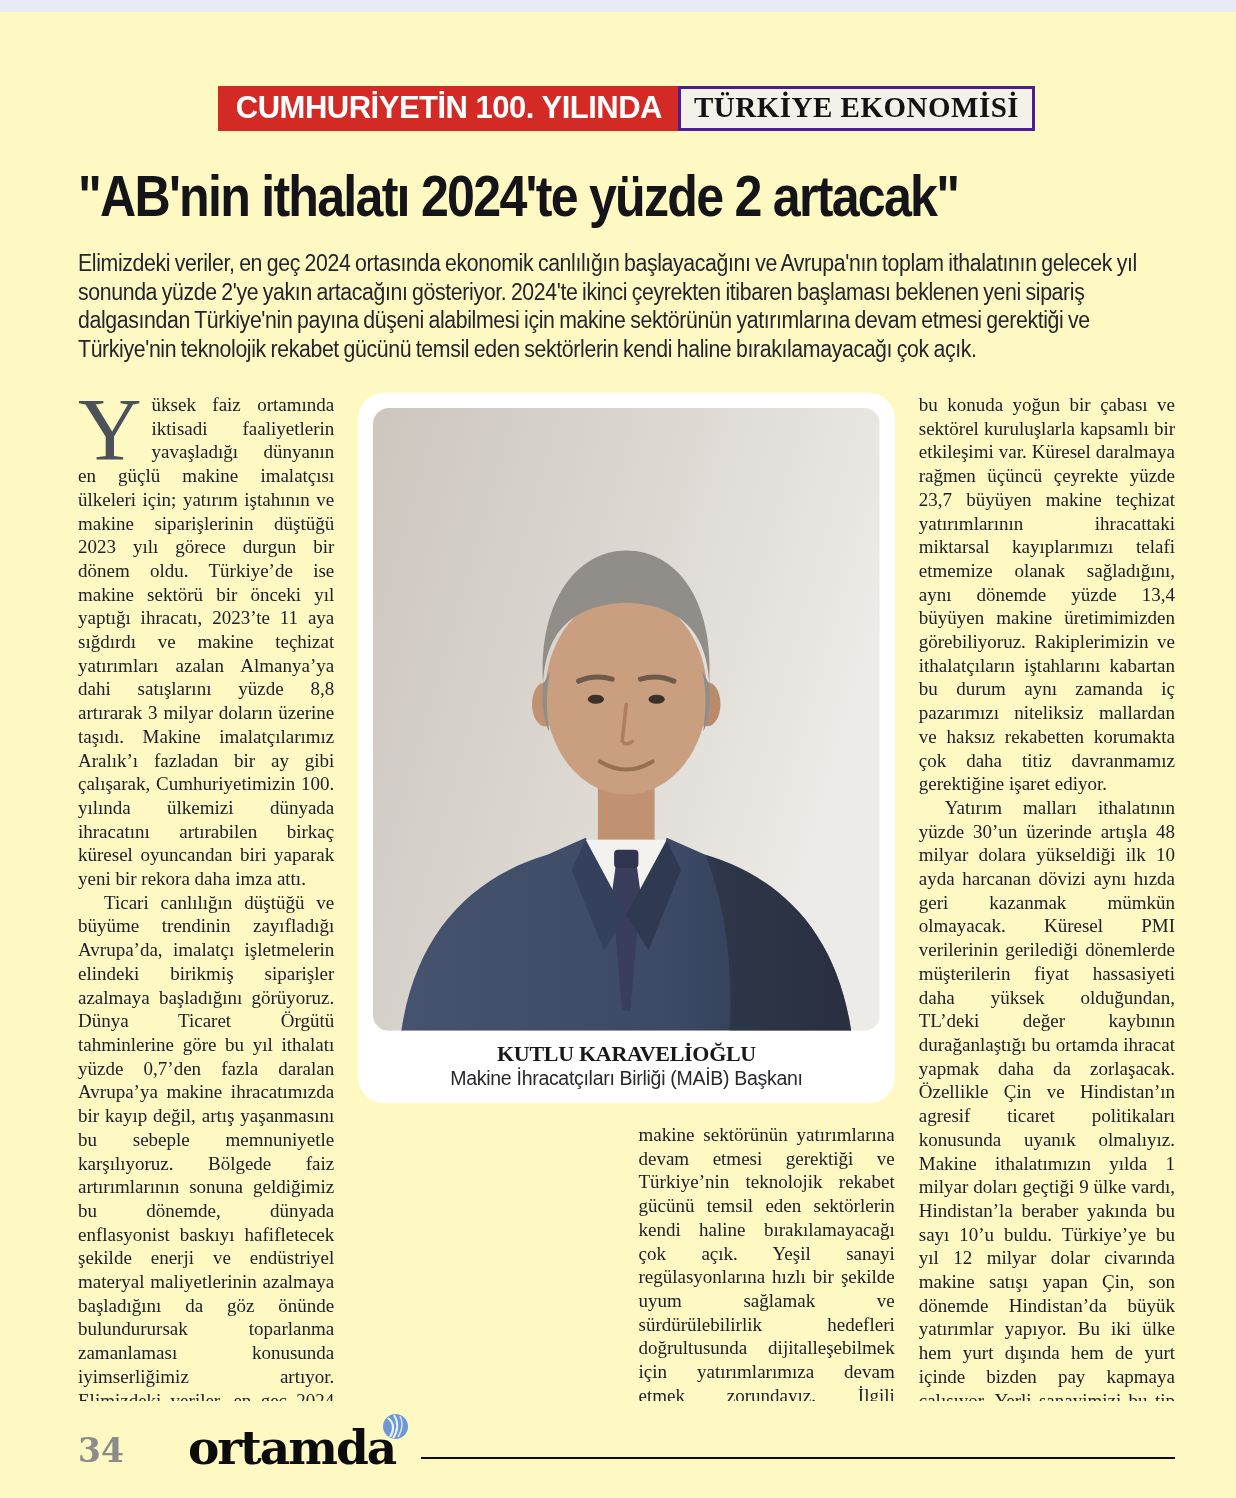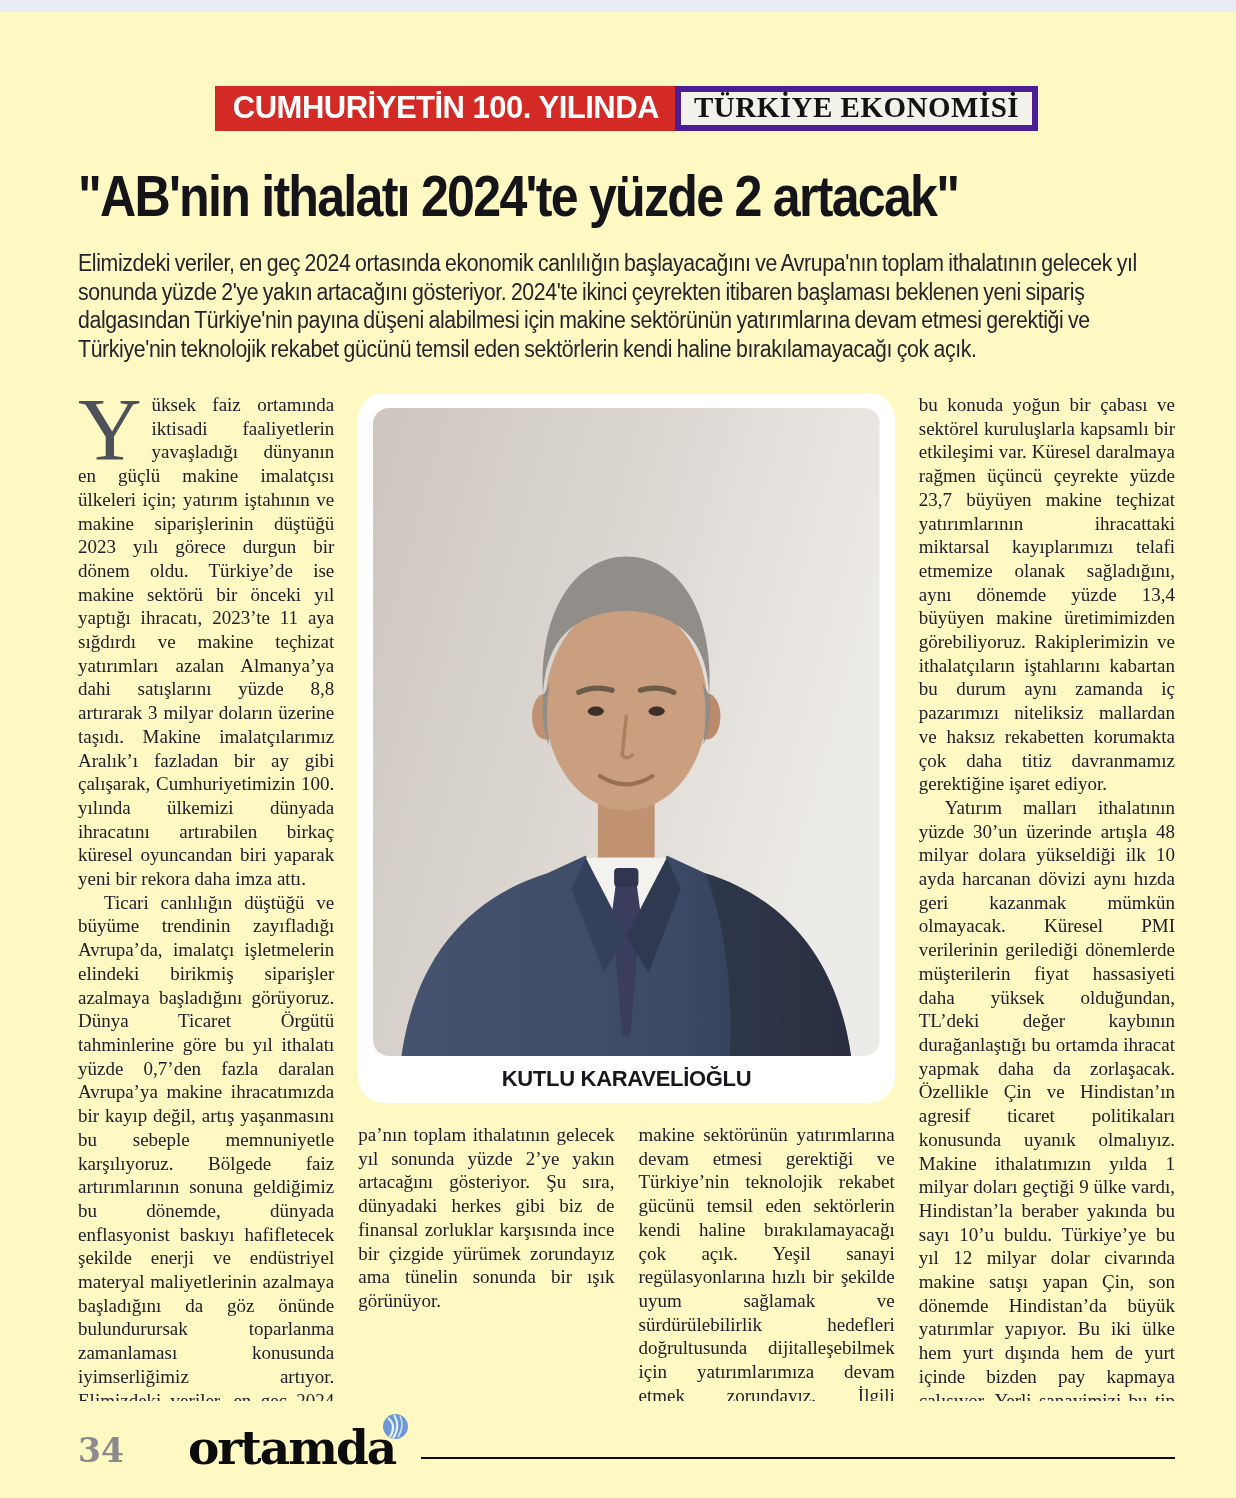--- a/index.html
+++ b/index.html
@@ -12,21 +12,21 @@
   .content { padding:0 61px 0 78px; }
 
   
   .kicker-row { display:flex; justify-content:center; margin-top:74px; height:45px; }
   .kicker-red {
     background:#d32a26; color:#ffffff; display:flex; align-items:center;
     font-family:"Liberation Sans", sans-serif; font-weight:800; font-size:31px;
     letter-spacing:-0.5px; padding:0 16px 2px 18px; white-space:nowrap;
   }
   .kicker-box {
-    background:#f2f1ea; border:6px solid #4c1d95; color:#131313; display:flex; align-items:center;
+    background:#f2f1ea; border:3px solid #4c1d95; color:#131313; display:flex; align-items:center;
     font-family:"Liberation Serif", serif; font-weight:700; font-size:29px;
     letter-spacing:0.5px; padding:0 13px 2px; white-space:nowrap;
   }
 
   
   .headline {
     margin:32px 0 0; font-family:"Liberation Sans", sans-serif; font-weight:800;
     font-size:57px; letter-spacing:-2px; color:#141419; white-space:nowrap;
     transform:scaleX(0.88); transform-origin:0 50%; width:113%;
   }
@@ -54,21 +54,21 @@
   }
 
   
   .photo-card {
     grid-column:2 / 4; grid-row:1; height:710px; background:#ffffff;
     border-radius:26px; padding:15px 15px 0; display:flex; flex-direction:column;
   }
   .photo-frame { flex:1; border-radius:16px; overflow:hidden; }
   .photo-frame svg { display:block; width:100%; height:100%; }
   .caption { text-align:center; padding:11px 0 12px; font-family:"Liberation Sans", sans-serif; }
-  .caption-name { font-weight:700; font-size:22px; color:#17171d; letter-spacing:-0.3px; }
+  .caption-name { font-weight:700; font-size:22px; color:#17171d; letter-spacing:-0.3px;font-family:Liberation Serif, serif; }
   .caption-role { font-size:19.5px; color:#27272e; margin-top:2px; letter-spacing:-0.3px; }
 
   
   .footer { display:flex; align-items:flex-end; margin-top:16px; height:52px; }
   .page-num {
     font-family:"DejaVu Serif", serif; font-weight:700; font-size:33px;
     color:#8b8b8e; line-height:1; padding-bottom:2px;
   }
   .brand {
     margin-left:64px; position:relative; font-family:"DejaVu Serif", serif; font-weight:700;
@@ -145,25 +145,25 @@
             <ellipse cx="220" cy="290" rx="8" ry="4.5" fill="#3b3129"></ellipse>
             <ellipse cx="280" cy="290" rx="8" ry="4.5" fill="#3b3129"></ellipse>
 
             <path d="M250,295 L246,332 Q250,337 256,332" stroke="#ad7f5f" stroke-width="3.5" fill="none" stroke-linecap="round"></path>
 
             <path d="M224,352 Q250,368 276,352" stroke="#96704f" stroke-width="4" fill="none" stroke-linecap="round"></path>
           </svg>
         </div>
         <div class="caption">
           <div class="caption-name">KUTLU KARAVELİOĞLU</div>
+          <div class="caption-role">Makine İhracatçıları Birliği (MAİB) Başkanı</div>
         </div>
       </div>
 
       <div class="col-2">
-        <p>pa’nın toplam ithalatının gelecek yıl sonunda yüzde 2’ye yakın artacağını gösteriyor. Şu sıra, dünyadaki herkes gibi biz de finansal zorluklar karşısında ince bir çizgide yürümek zorundayız ama tünelin sonunda bir ışık görünüyor.</p>
       </div>
 
       <div class="col-3">
         <p>makine sektörünün yatırımlarına devam etmesi gerektiği ve Türkiye’nin teknolojik rekabet gücünü temsil eden sektörlerin kendi haline bırakılamayacağı çok açık. Yeşil sanayi regülasyonlarına hızlı bir şekilde uyum sağlamak ve sürdürülebilirlik hedefleri doğrultusunda dijitalleşebilmek için yatırımlarımıza devam etmek zorundayız. İlgili Bakanlıklarımızın</p>
       </div>
 
       <div class="col-4">
         <p>bu konuda yoğun bir çabası ve sektörel kuruluşlarla kapsamlı bir etkileşimi var. Küresel daralmaya rağmen üçüncü çeyrekte yüzde 23,7 büyüyen makine teçhizat yatırımlarının ihracattaki miktarsal kayıplarımızı telafi etmemize olanak sağladığını, aynı dönemde yüzde 13,4 büyüyen makine üretimimizden görebiliyoruz. Rakiplerimizin ve ithalatçıların iştahlarını kabartan bu durum aynı zamanda iç pazarımızı niteliksiz mallardan ve haksız rekabetten korumakta çok daha titiz davranmamız gerektiğine işaret ediyor.</p>
         <p class="indent">Yatırım malları ithalatının yüzde 30’un üzerinde artışla 48 milyar dolara yükseldiği ilk 10 ayda harcanan dövizi aynı hızda geri kazanmak mümkün olmayacak. Küresel PMI verilerinin gerilediği dönemlerde müşterilerin fiyat hassasiyeti daha yüksek olduğundan, TL’deki değer kaybının durağanlaştığı bu ortamda ihracat yapmak daha da zorlaşacak. Özellikle Çin ve Hindistan’ın agresif ticaret politikaları konusunda uyanık olmalıyız. Makine ithalatımızın yılda 1 milyar doları geçtiği 9 ülke vardı, Hindistan’la beraber yakında bu sayı 10’u buldu. Türkiye’ye bu yıl 12 milyar dolar civarında makine satışı yapan Çin, son dönemde Hindistan’da büyük yatırımlar yapıyor. Bu iki ülke hem yurt dışında hem de yurt içinde bizden pay kapmaya çalışıyor. Yerli sanayimizi bu tip ataklara karşı korumalıyız.</p>
       </div>

